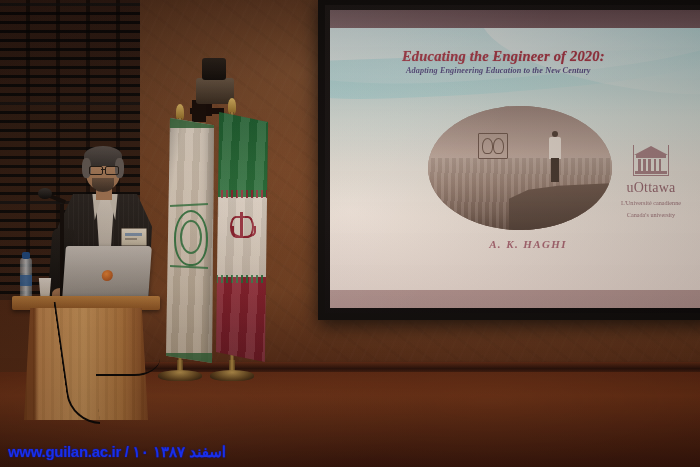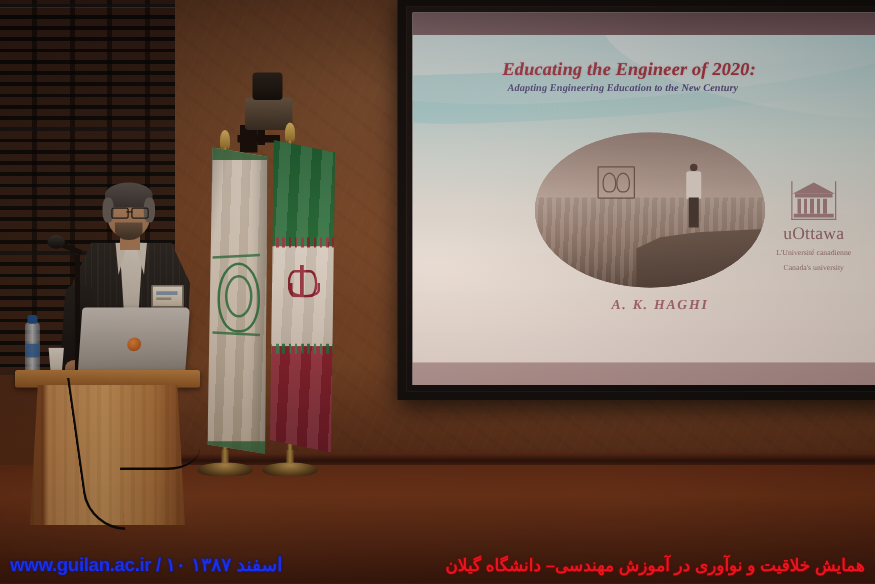--- a/index.html
+++ b/index.html
@@ -505,16 +505,15 @@
     <div class="podium-body"></div>
     <div class="cable cable1"></div>
     <div class="cable cable2"></div>
   </div>
 
   <div class="warm"></div>
   <div class="grade"></div>
 
   <div class="banner">
     <div class="banner-left">www.guilan.ac.ir / ۱۰ اسفند ۱۳۸۷</div>
-    <div class="banner-right">همایش خلاقیت و نوآوری در آموزش مهندسی– دانشگاه گیلان</div>
   </div>
 
 </div>
 
 </body></html>

